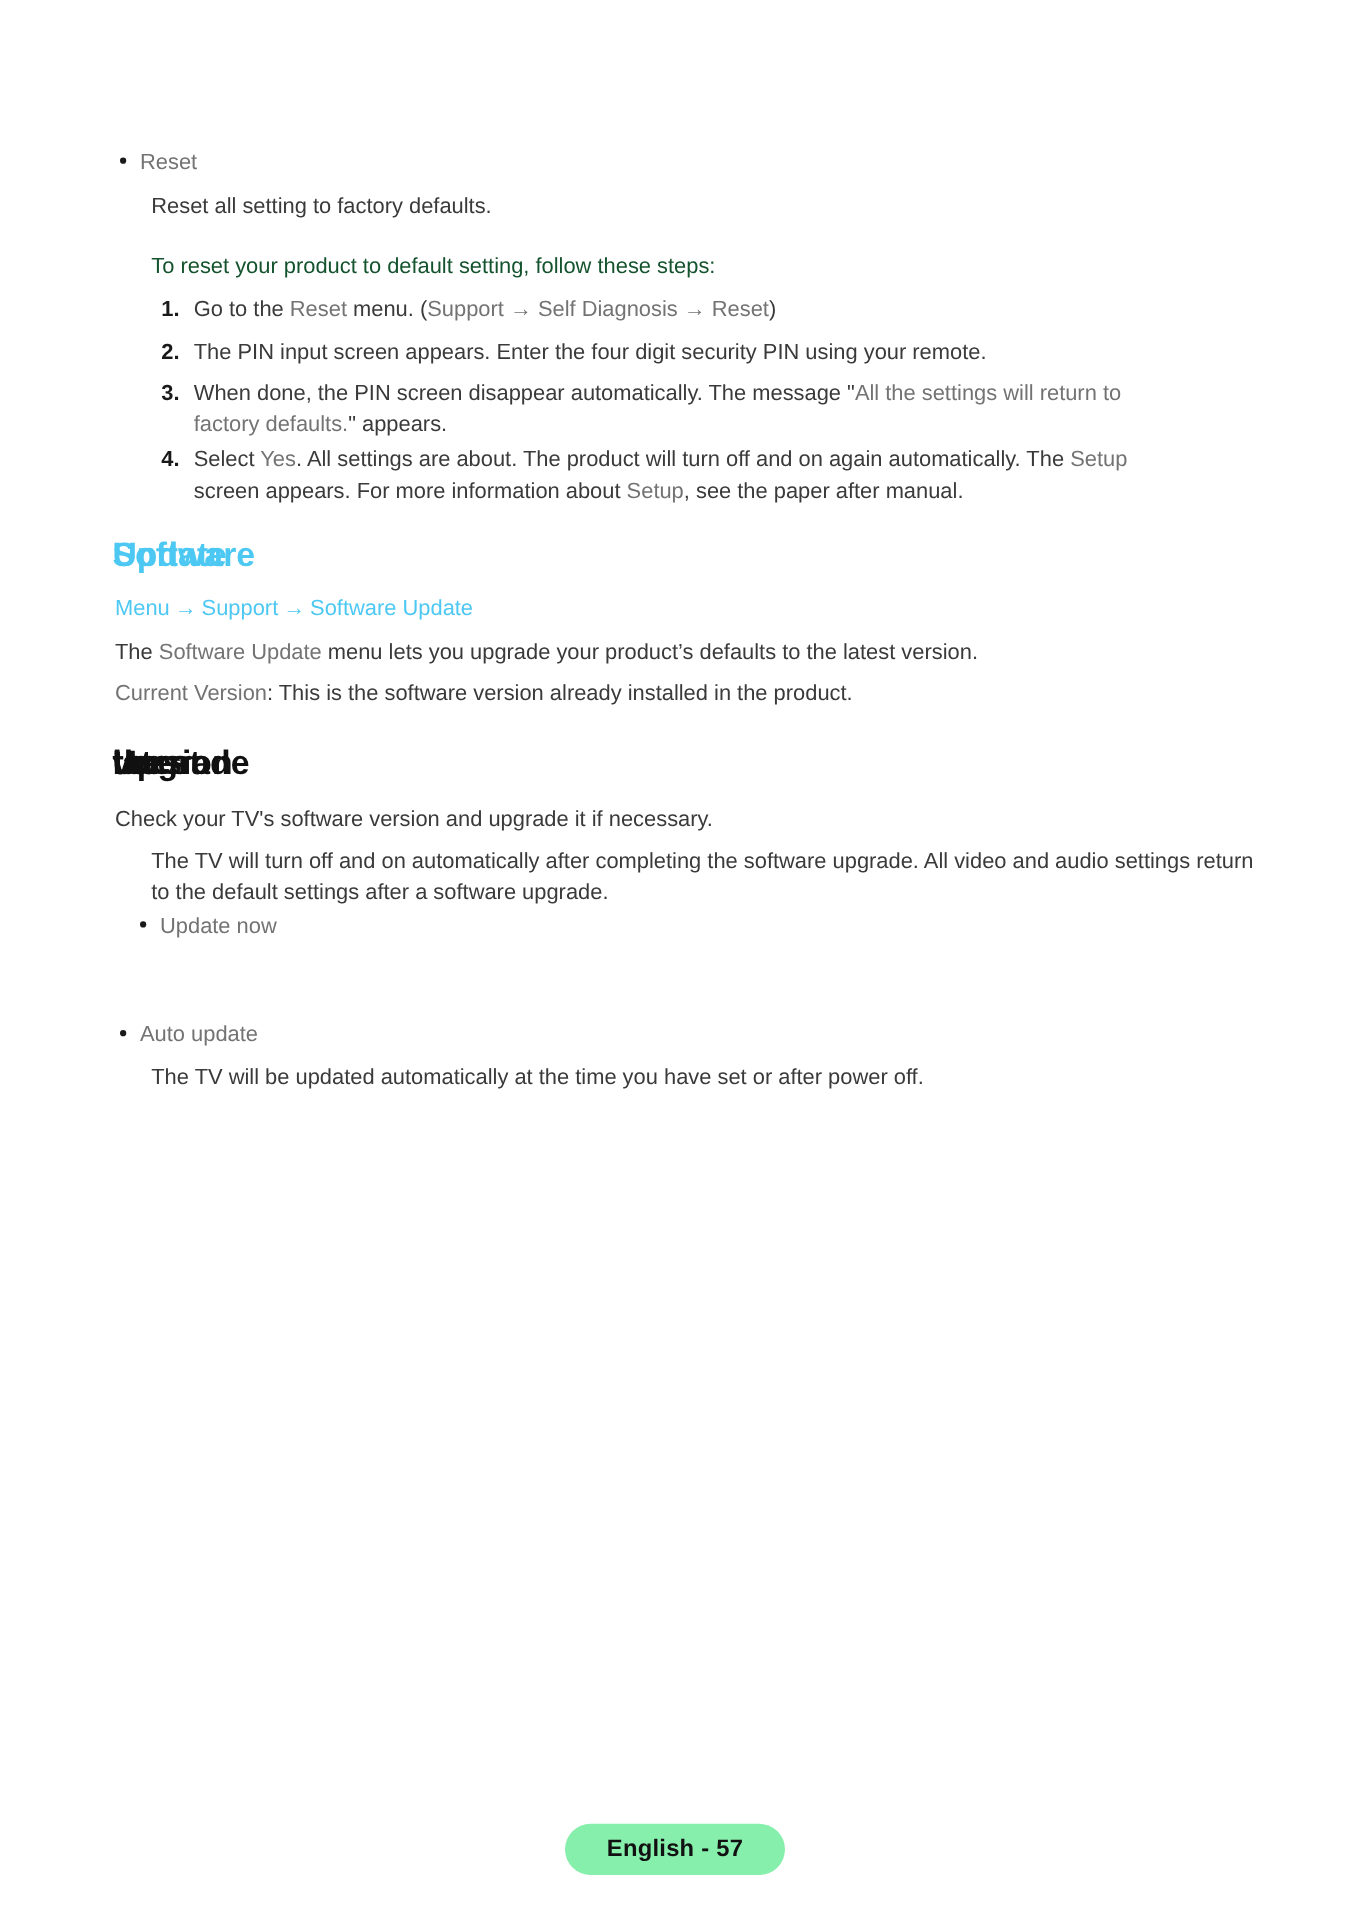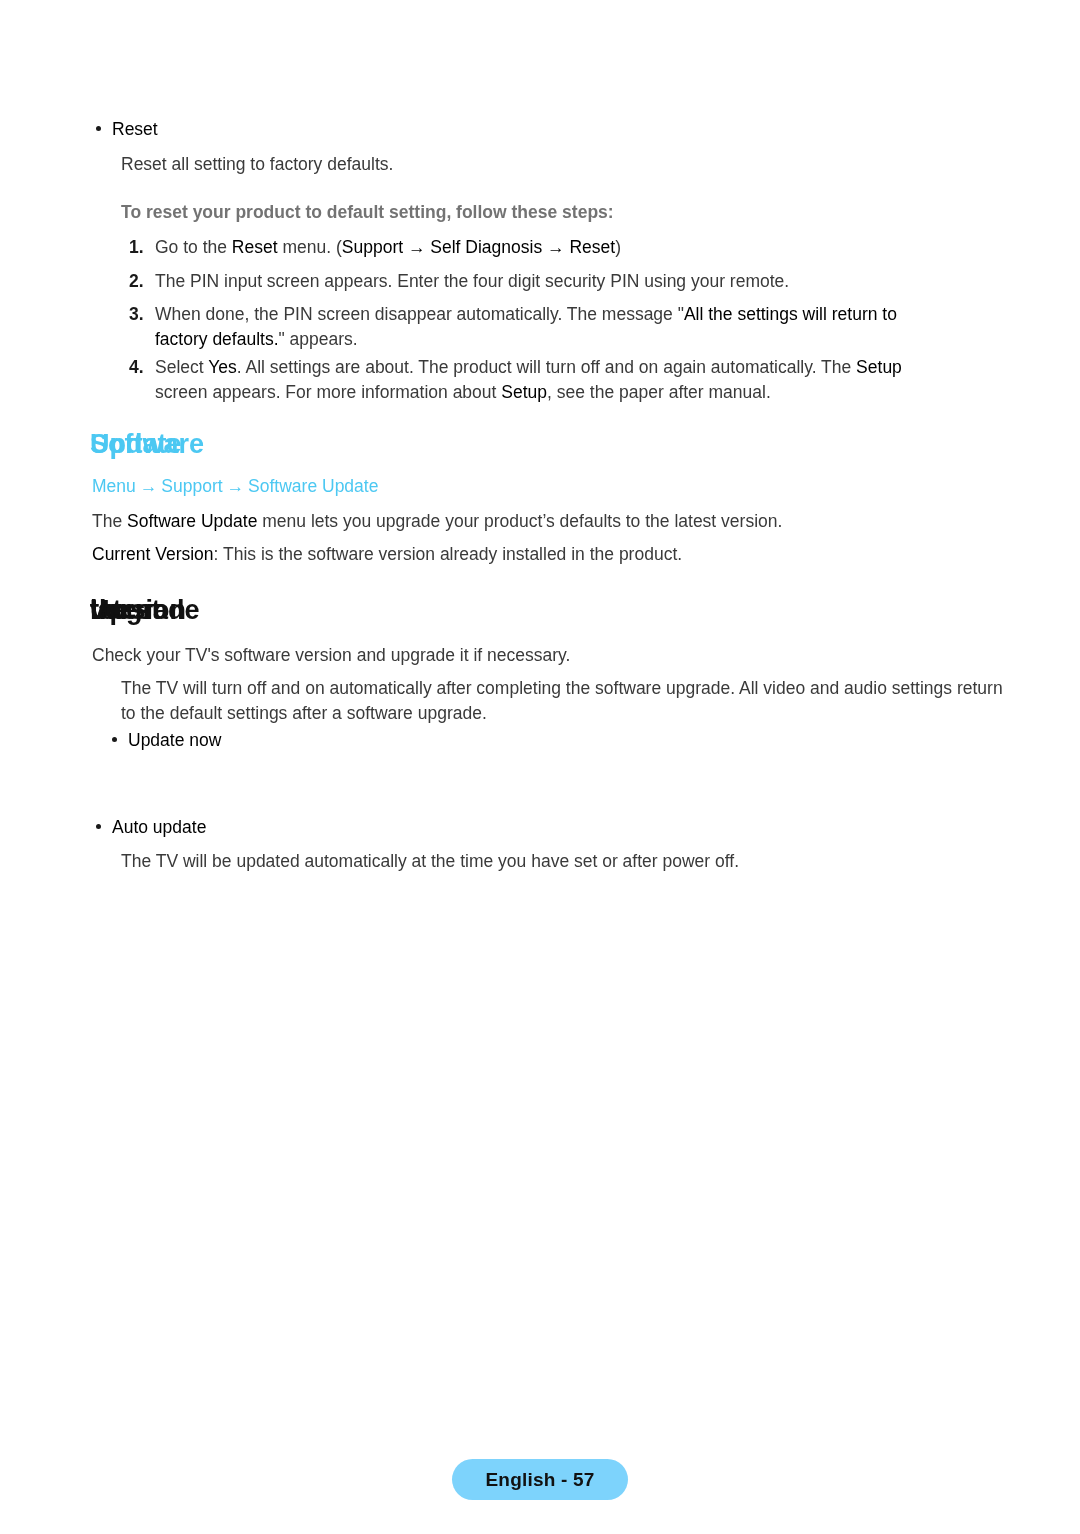--- a/index.html
+++ b/index.html
@@ -25,27 +25,27 @@
 
   
   .body-text {
     font-size: 17.5px;
     line-height: 1.42;
     color: #3a3a3a;
     font-weight: 400;
   }
 
   .cyan {
-    color: #000000;
+    color: #737373;
   }
 
   .bold-head {
     font-size: 17.5px;
-    font-weight: bold;
-    color: #737373;
+    font-weight: normal;
+    color: #14532d;
     line-height: 1.4;
   }
 
   
   .bullet-row {
     position: absolute;
     display: flex;
     align-items: flex-start;
   }
   .bullet-dot {
@@ -109,21 +109,21 @@
   }
   .breadcrumb .arrow { color: #4cc8f2; padding: 0 4px; }
 
   
   .footer-badge {
     position: absolute;
     left: 452px;
     top: 1459px;
     width: 176px;
     height: 41px;
-    background: #7dd3fc;
+    background: #86efac;
     border-radius: 21px;
     display: flex;
     align-items: center;
     justify-content: center;
     font-size: 19px;
     font-weight: bold;
     color: #111111;
     letter-spacing: 0.2px;
   }
 </style>

